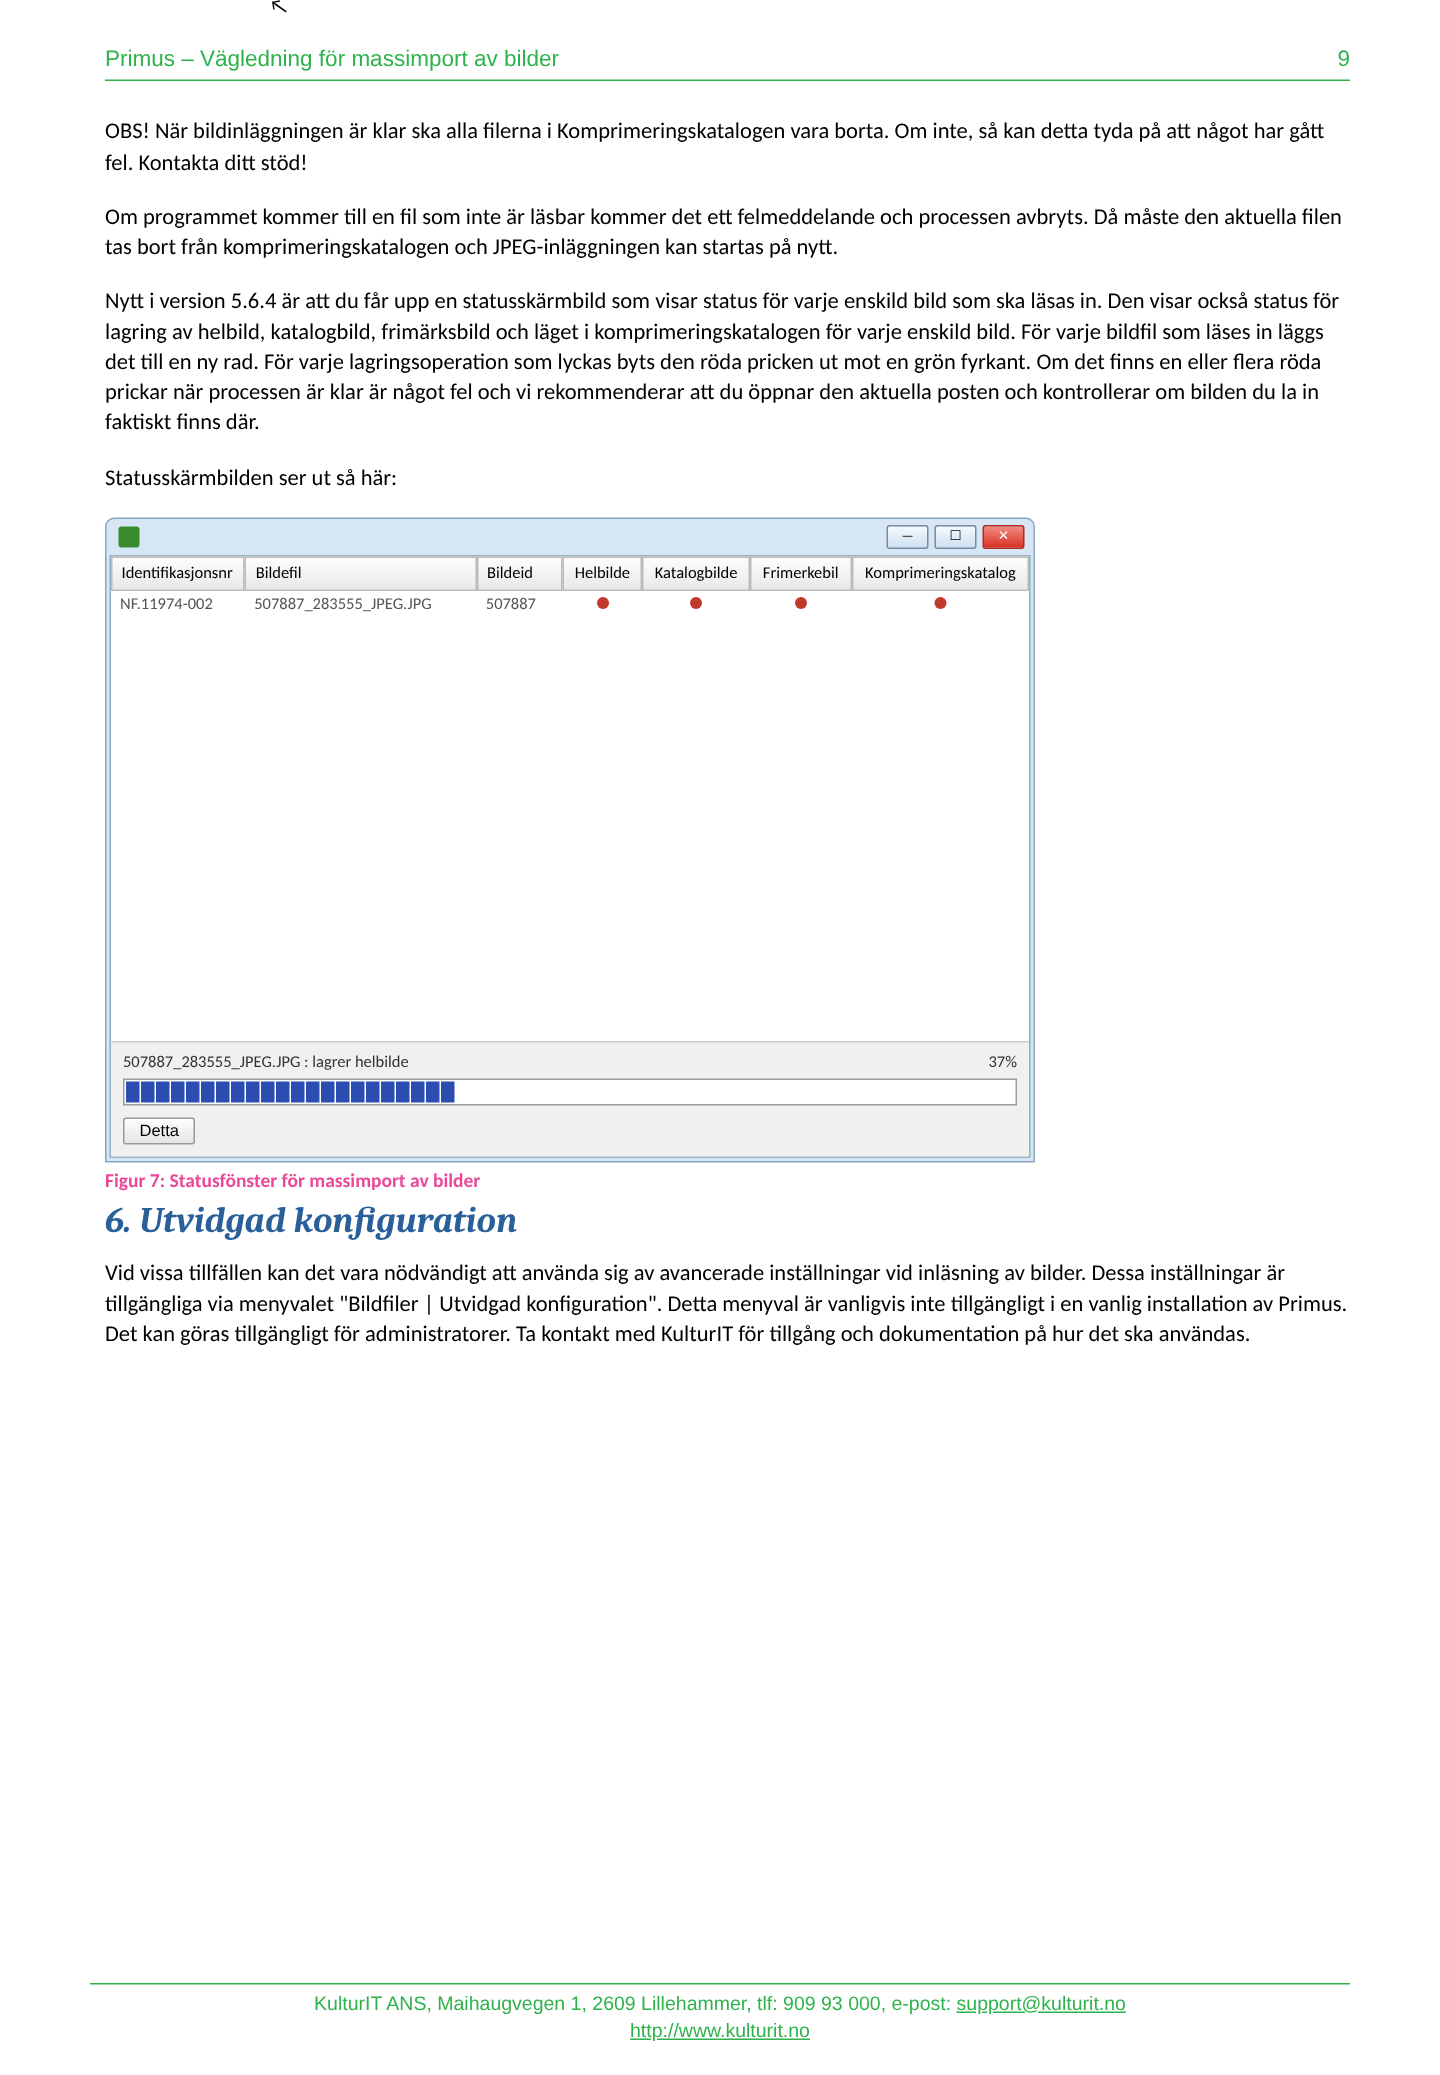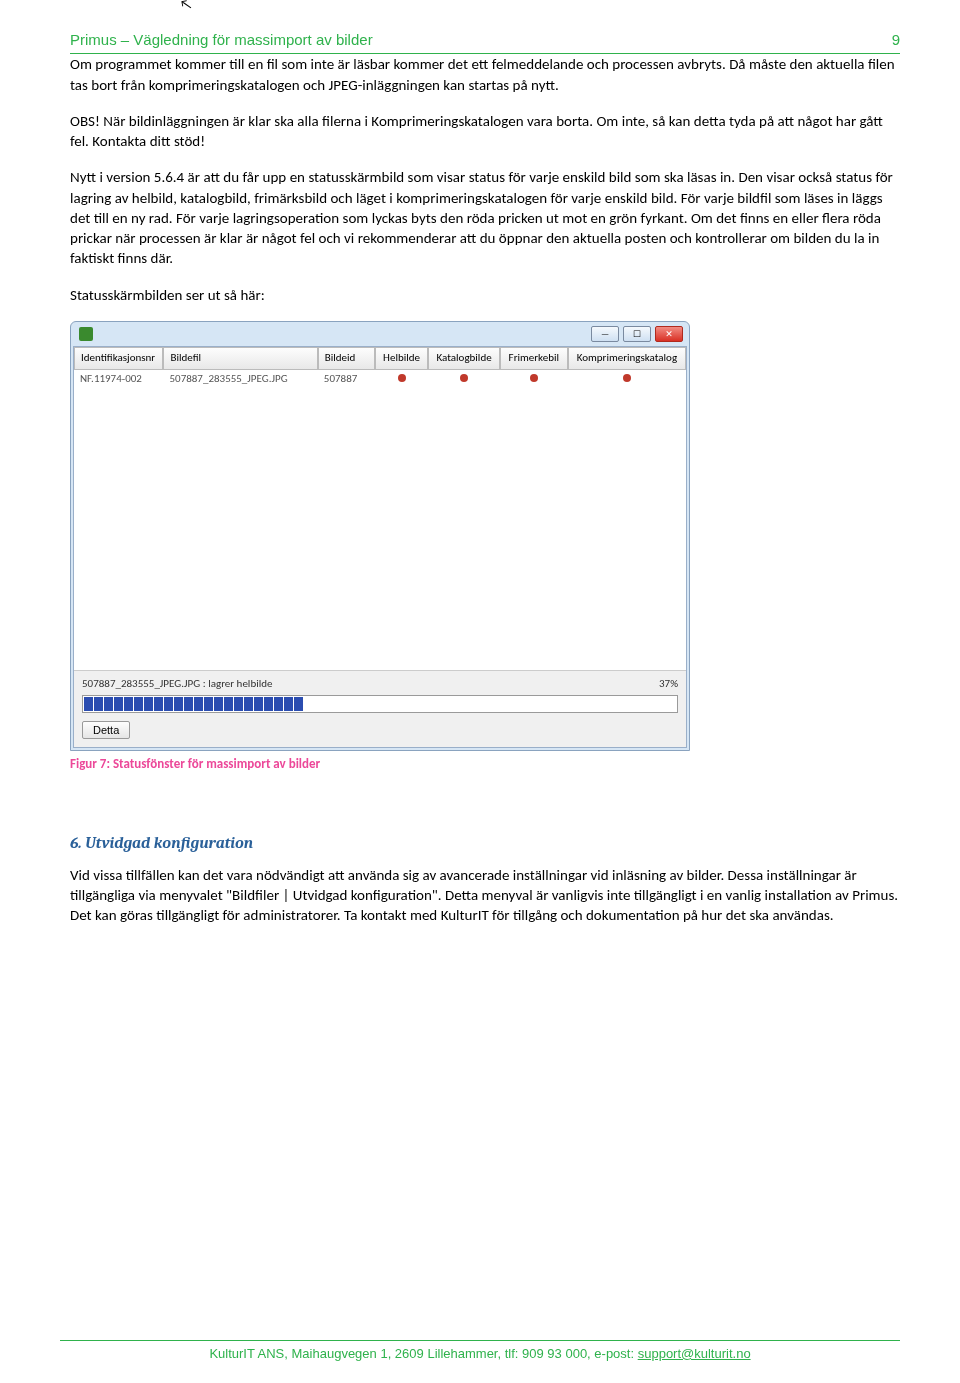--- a/index.html
+++ b/index.html
@@ -16,20 +16,21 @@
     min-height: 1383px;
   }
   .header-row {
     display: flex;
     justify-content: space-between;
     color: #2fb24c;
     font-size: 15px;
     font-family: "Trebuchet MS", Arial, sans-serif;
     border-bottom: 1px solid #2fb24c;
     padding-bottom: 3px;
+    margin-bottom: 24px;
   }
   .body-text p { margin-bottom: 16px; }
   .screenshot-wrap {
     width: 620px;
     margin-top: 6px;
   }
   .win-frame {
     background: #d6e6f5;
     border: 1px solid #8aa3bf;
     border-radius: 6px 6px 0 0;
@@ -130,22 +131,21 @@
   }
   .fig-caption {
     color: #ec4899;
     font-weight: bold;
     font-size: 13px;
     margin-top: 4px;
   }
   .section-heading {
     color: #2a6099;
     font-style: italic;
-    font-size: 16px;
-    margin-top: 60px;
+    font-size: 24px;
     margin-bottom: 10px;
     font-family: Cambria, Georgia, serif;
   }
   .footer {
     position: absolute;
     bottom: 20px;
     left: 60px;
     right: 60px;
     text-align: center;
     color: #2fb24c;
@@ -167,22 +167,22 @@
 </style>
 </head>
 <body>
 
 <div class="header-row">
   <span>Primus – Vägledning för massimport av bilder</span>
   <span>9</span>
 </div>
 
 <div class="body-text">
+  <p>OBS! När bildinläggningen är klar ska alla filerna i Komprimeringskatalogen vara borta. Om inte, så kan detta tyda på att något har gått fel. Kontakta ditt stöd!</p>
   <p>Om programmet kommer till en fil som inte är läsbar kommer det ett felmeddelande och processen avbryts. Då måste den aktuella filen tas bort från komprimeringskatalogen och JPEG-inläggningen kan startas på nytt.</p>
-  <p>OBS! När bildinläggningen är klar ska alla filerna i Komprimeringskatalogen vara borta. Om inte, så kan detta tyda på att något har gått fel. Kontakta ditt stöd!</p>
   <p>Nytt i version 5.6.4 är att du får upp en statusskärmbild som visar status för varje enskild bild som ska läsas in. Den visar också status för lagring av helbild, katalogbild, frimärksbild och läget i komprimeringskatalogen för varje enskild bild. För varje bildfil som läses in läggs det till en ny rad. För varje lagringsoperation som lyckas byts den röda pricken ut mot en grön fyrkant. Om det finns en eller flera röda prickar när processen är klar är något fel och vi rekommenderar att du öppnar den aktuella posten och kontrollerar om bilden du la in faktiskt finns där.</p>
   <p>Statusskärmbilden ser ut så här:</p>
 </div>
 
 <div class="screenshot-wrap">
   <div class="win-frame">
     <div class="titlebar">
       <span class="titlebar-icon"></span>
       <span class="cursor">↖</span>
       <span class="titlebar-spacer"></span>
@@ -249,13 +249,14 @@
   <div class="fig-caption">Figur 7: Statusfönster för massimport av bilder</div>
 </div>
 
 <h2 class="section-heading">6. Utvidgad konfiguration</h2>
 <p>Vid vissa tillfällen kan det vara nödvändigt att använda sig av avancerade inställningar vid inläsning av bilder. Dessa inställningar är tillgängliga via menyvalet "Bildfiler | Utvidgad konfiguration". Detta menyval är vanligvis inte tillgängligt i en vanlig installation av Primus. Det kan göras tillgängligt för administratorer. Ta kontakt med KulturIT för tillgång och dokumentation på hur det ska användas.</p>
 
 <div class="footer">
   <div>
     <span>KulturIT ANS, Maihaugvegen 1, 2609 Lillehammer, tlf: 909 93 000, e-post: </span><span class="u">support@kulturit.no</span>
   </div>
+  <div class="u">http://www.kulturit.no</div>
 </div>
 
 </body></html>

